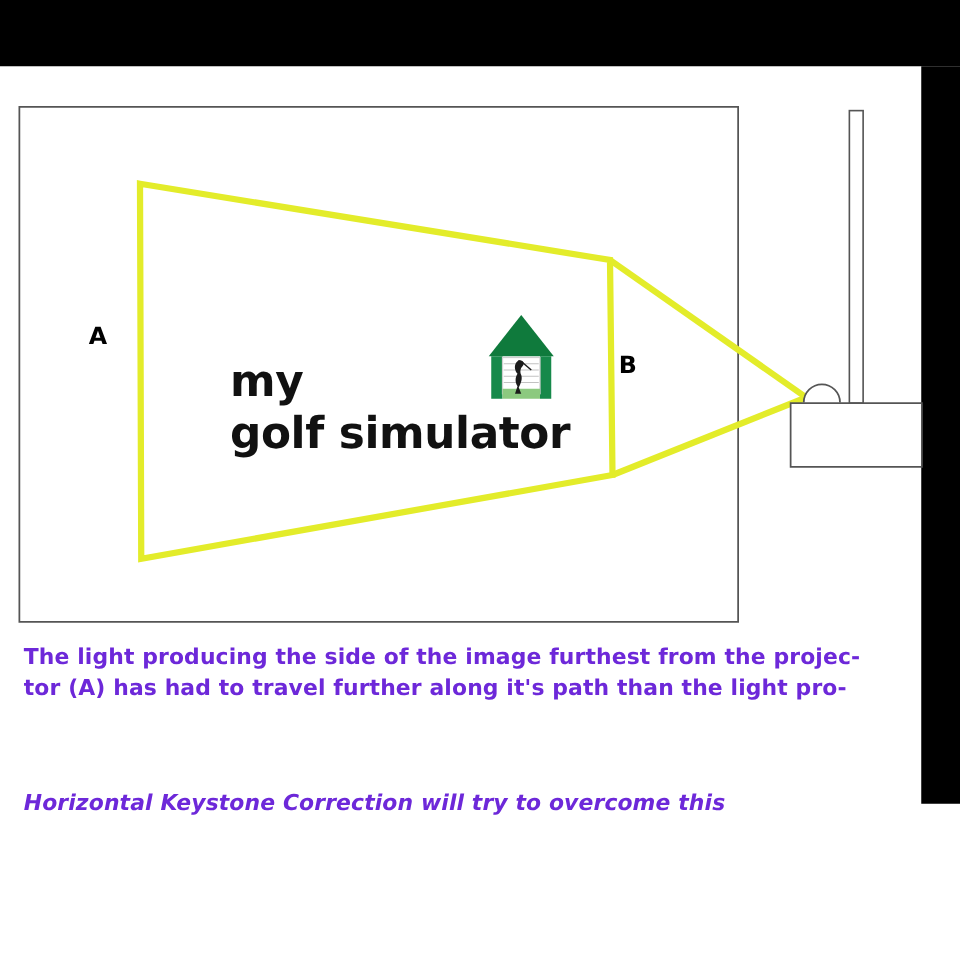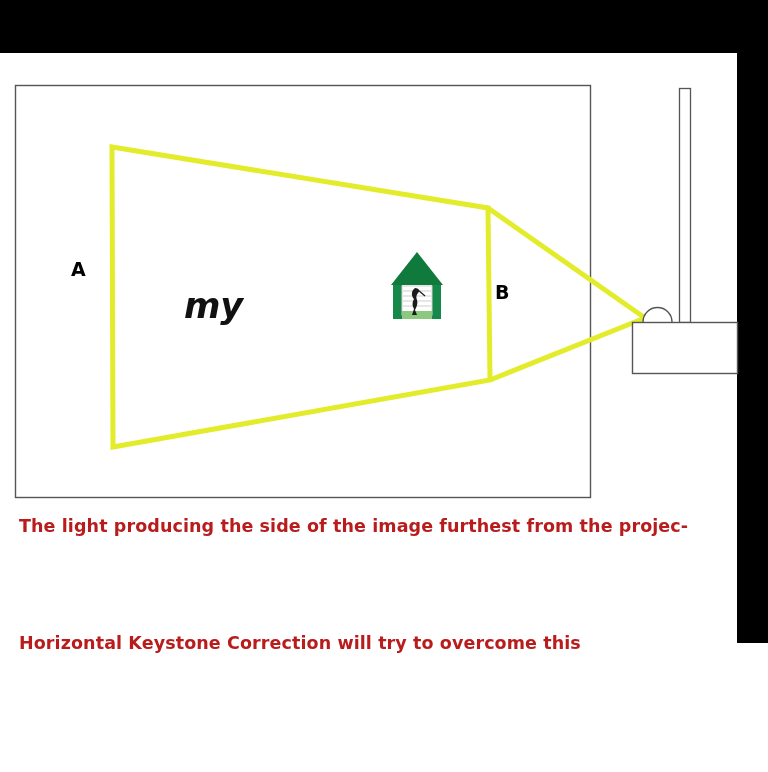--- a/index.html
+++ b/index.html
@@ -55,50 +55,49 @@
     left: 184px;
     top: 286px;
     width: 300px;
     color: #111111;
     font-family: "DejaVu Sans", "Liberation Sans", sans-serif;
     font-weight: bold;
     font-size: 35px;
     line-height: 1.18;
     letter-spacing: -0.3px;
     white-space: nowrap;
-    font-style: italic;
   }
   .wordmark .line1 { display: block; }
   .wordmark .line2 { display: block; }
 
   
   .callout {
     position: absolute;
     font-family: "DejaVu Sans", "Liberation Sans", sans-serif;
     font-weight: bold;
     font-size: 19px;
     color: #000000;
   }
   .callout-a { left: 71px; top: 258px; }
   .callout-b { left: 495px; top: 281px; }
 
   
   .caption {
     position: absolute;
     left: 19px;
-    color: #b91c1c;
+    color: #6d28d9;
     font-family: "DejaVu Sans", "Liberation Sans", sans-serif;
     font-weight: bold;
     font-size: 17.5px;
     line-height: 25px;
     letter-spacing: 0.1px;
     width: 710px;
   }
   .caption-1 { top: 514px; }
-  .caption-2 { top: 631px; }
+  .caption-2 { top: 631px; font-style: italic; }
   .caption span { display: block; white-space: nowrap; }
 </style>
 </head>
 <body>
 
 <div id="page">
 
   <div class="bar-top"></div>
   <div class="bar-right"></div>
 
@@ -139,26 +138,28 @@
       <path d="M 415,288 C 419,288 420,291 418,293 C 416,295 416,298 417,300
                C 418,303 417,306 415,310 L 417,315 L 412,315 L 414,309
                C 412,306 412,302 414,299 C 412,297 411,293 413,290 Z" fill="#1b1b1b"></path>
 
       <path d="M 418,290 L 425,296" stroke="#1b1b1b" stroke-width="1.2" fill="none"></path>
     </g>
   </svg>
 
   <div class="wordmark">
     <span class="line1">my</span>
+    <span class="line2">golf simulator</span>
   </div>
 
   <div class="callout callout-a">A</div>
   <div class="callout callout-b">B</div>
 
   <div class="caption caption-1">
     <span>The light producing the side of the image furthest from the projec-</span>
+    <span>tor (A) has had to travel further along it's path than the light pro-</span>
   </div>
 
   <div class="caption caption-2">
     <span>Horizontal Keystone Correction will try to overcome this</span>
   </div>
 
 </div>
 
 </body></html>

